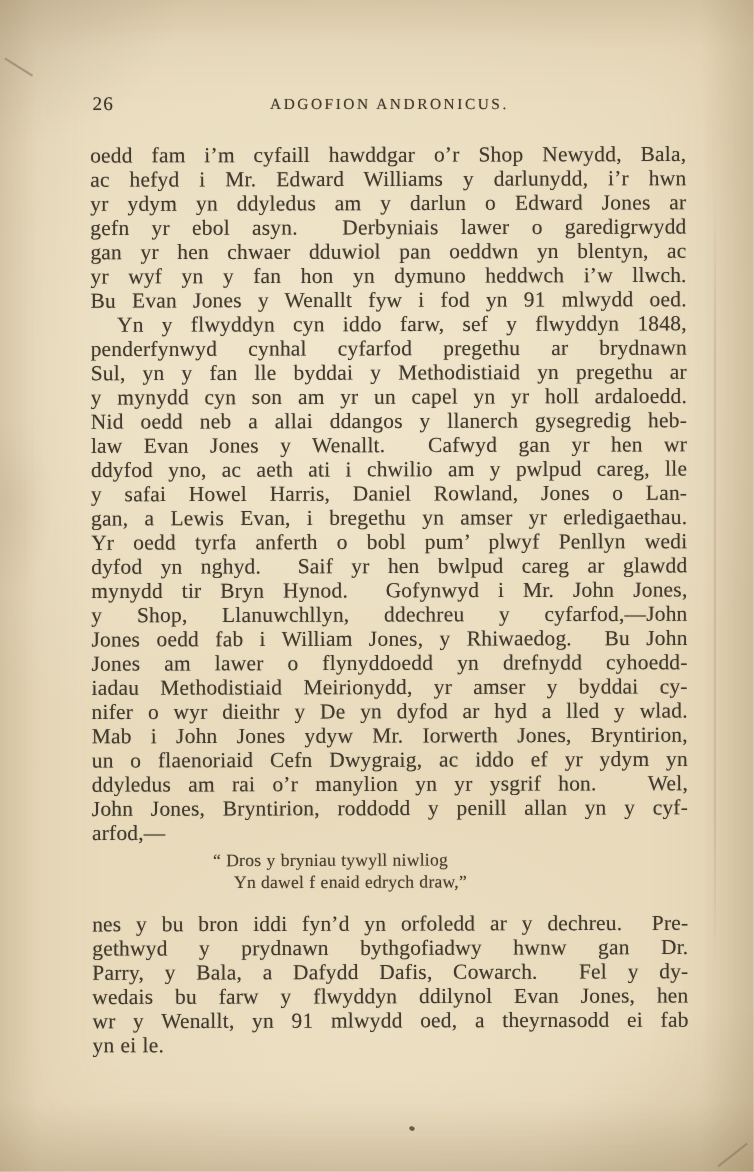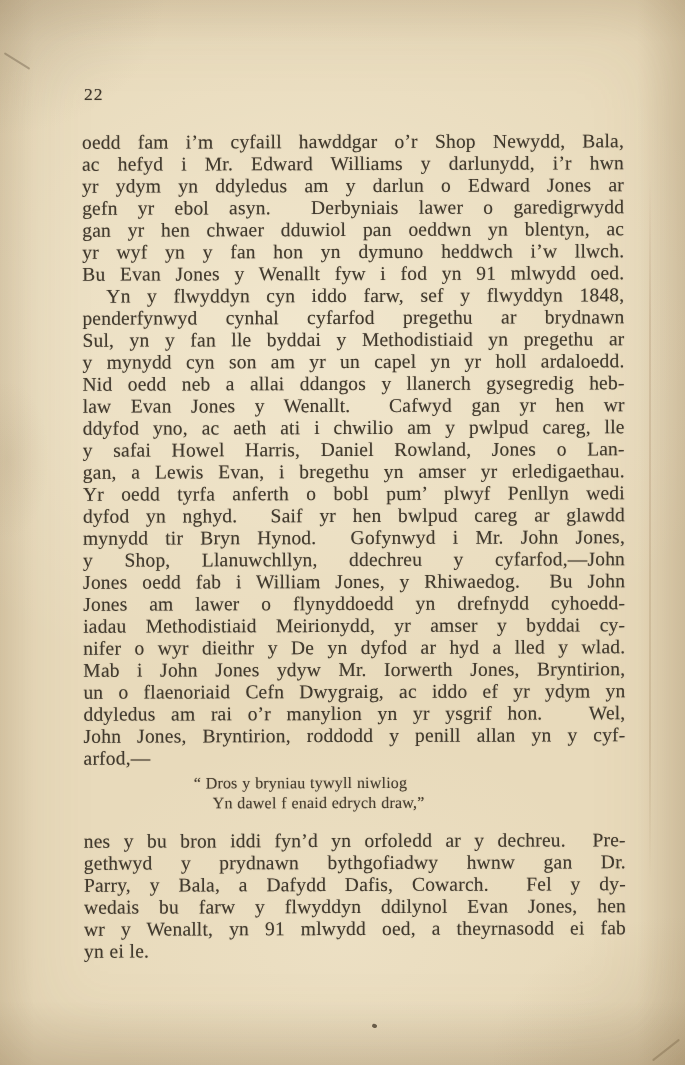--- a/index.html
+++ b/index.html
@@ -70,21 +70,22 @@
     position:absolute;left:-10px;top:380px;width:60px;height:160px;
     background:radial-gradient(ellipse at 30% 50%, rgba(140,115,80,0.10), transparent 70%);
   }
 </style>
 </head>
 <body>
 
 <div class="page" style="background-color: rgb(232, 218, 187); color: rgb(65, 58, 46);">
 
   <div class="header-row">
-    <span class="pagenum">22</span>
+    <span class="pagenum">26</span>
+    <span class="running-title">ADGOFION ANDRONICUS.</span>
   </div>
 
   <div class="text-block">
       <div class="para jlast">
         <div class="line">oedd fam i’m cyfaill hawddgar o’r Shop Newydd, Bala,</div>
         <div class="line">ac hefyd i Mr. Edward Williams y darlunydd, i’r hwn</div>
         <div class="line">yr ydym yn ddyledus am y darlun o Edward Jones ar</div>
         <div class="line">gefn yr ebol asyn.&nbsp; Derbyniais lawer o garedigrwydd</div>
         <div class="line">gan yr hen chwaer dduwiol pan oeddwn yn blentyn, ac</div>
         <div class="line">yr wyf yn y fan hon yn dymuno heddwch i’w llwch.</div>

